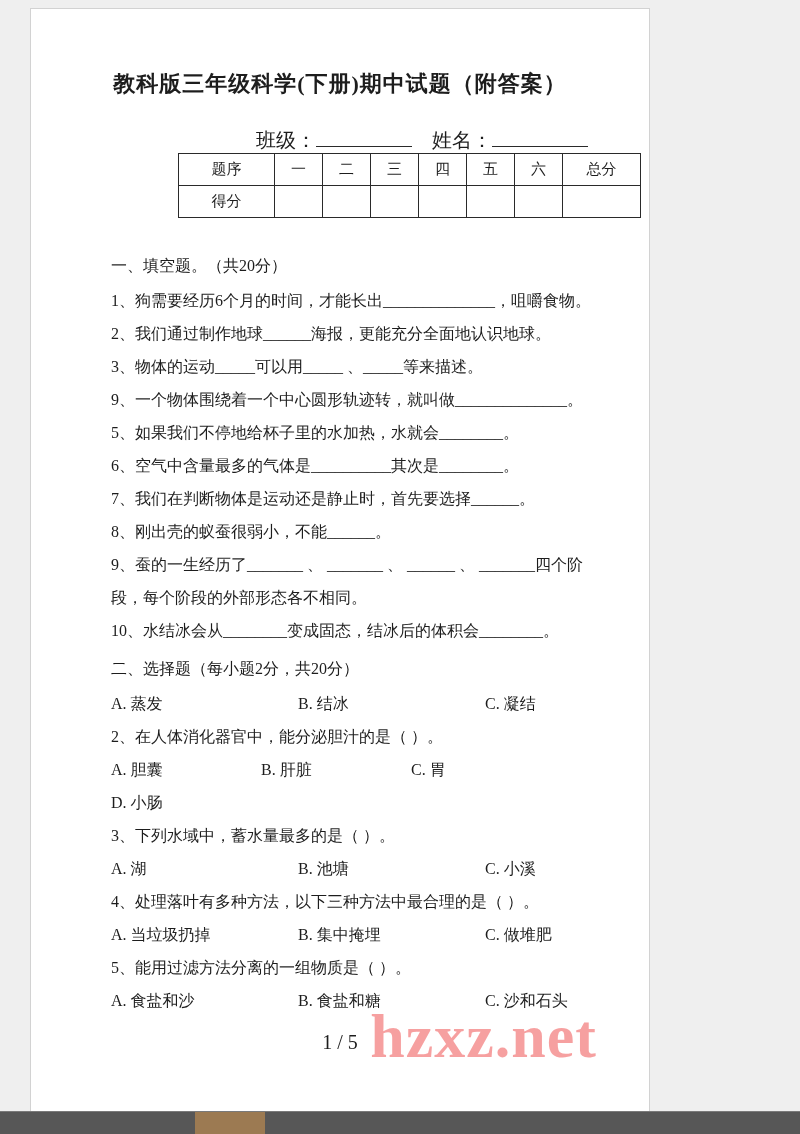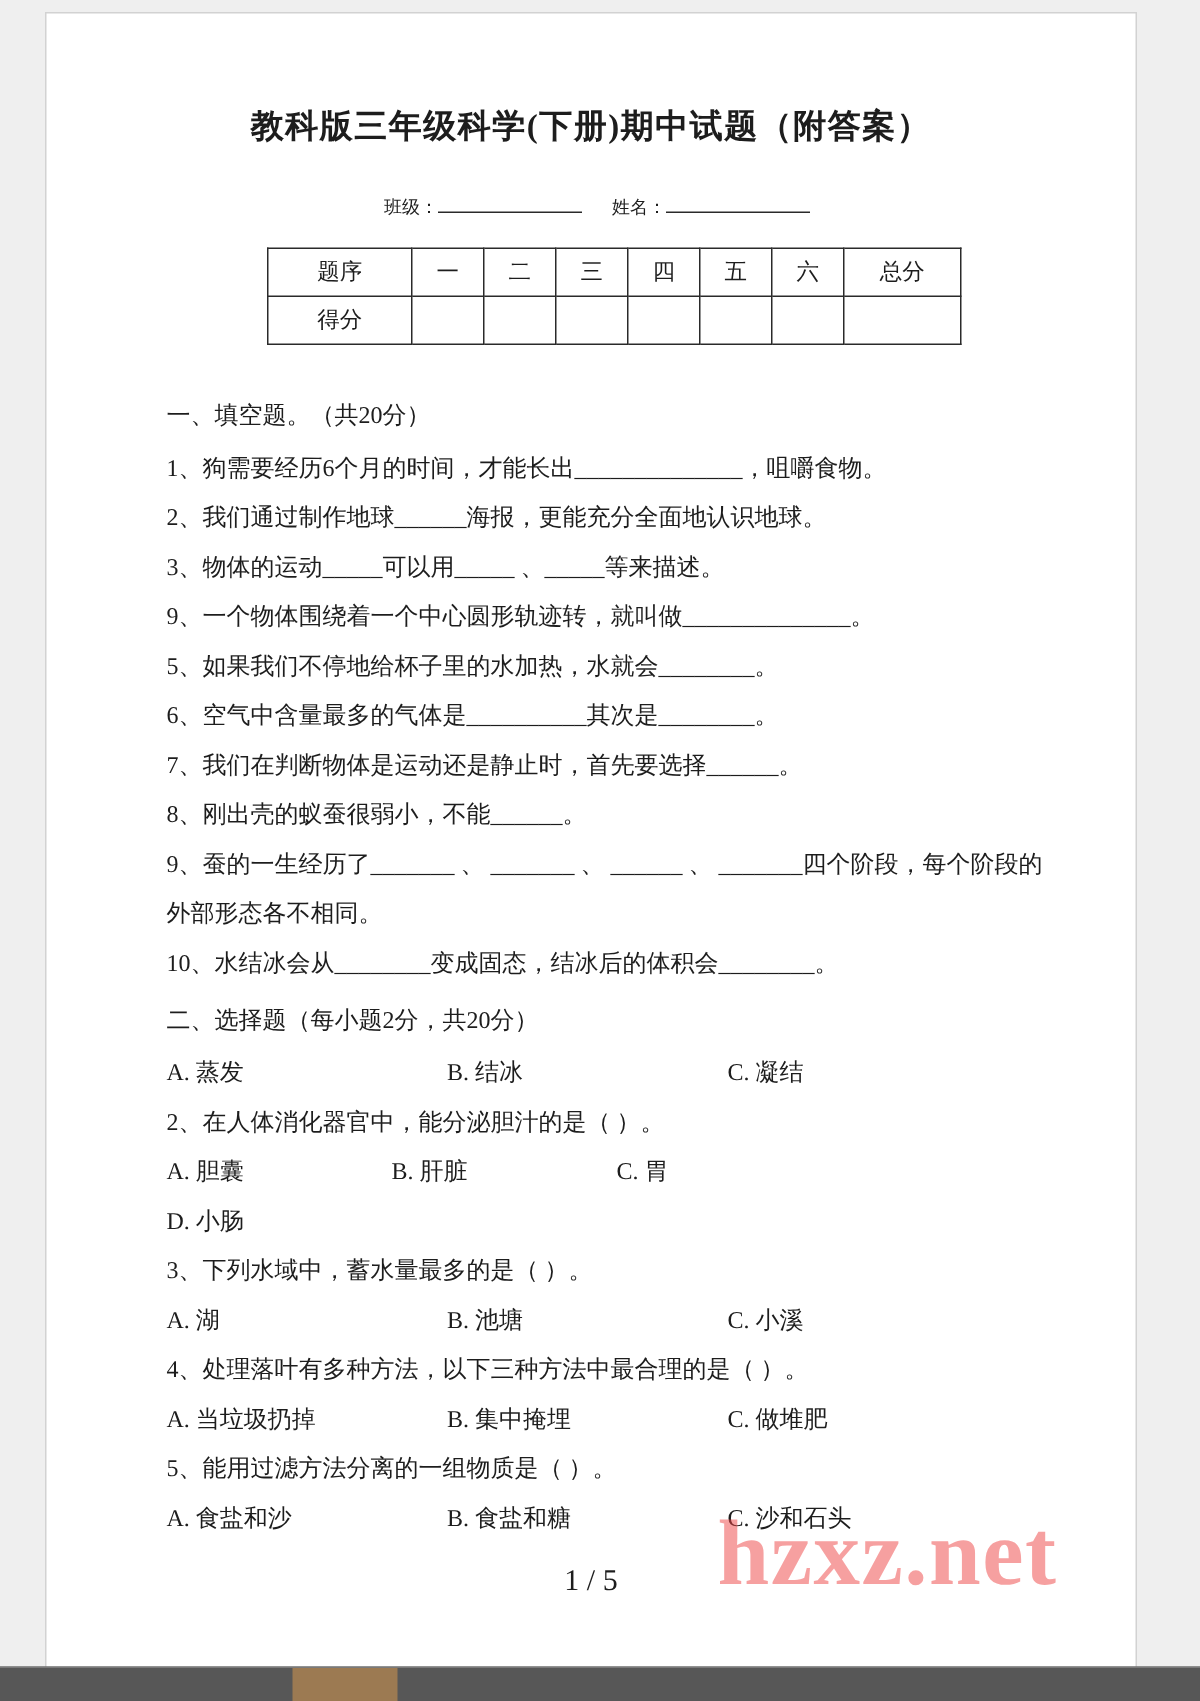--- a/index.html
+++ b/index.html
@@ -7,39 +7,39 @@
   body {
     background:#efefef;
     font-family:"Liberation Serif", serif;
     color:#1d1d1d;
     position:relative;
     overflow:hidden;
   }
   .page {
     position:absolute;
     left:30px; top:8px;
-    width:728px; height:1104px;
+    width:620px; height:1104px;
     background:#ffffff;
     border:1px solid #d2d2d2;
     border-bottom:none;
     padding-top:60px;
     overflow:hidden;
   }
   .title {
     text-align:center;
     font-size:22px;
     font-weight:bold;
     letter-spacing:1px;
     margin-bottom:28px;
   }
   .idline {
     margin-left:225px;
-    font-size:12px;
+    font-size:20px;
     height:24px;
-    margin-bottom:14px;
+    margin-bottom:2px;
     white-space:nowrap;
   }
   .blank-line {
     display:inline-block;
     width:96px;
     height:15px;
     border-bottom:1px solid #2a2a2a;
     margin-right:20px;
   }
   table.score-table {

